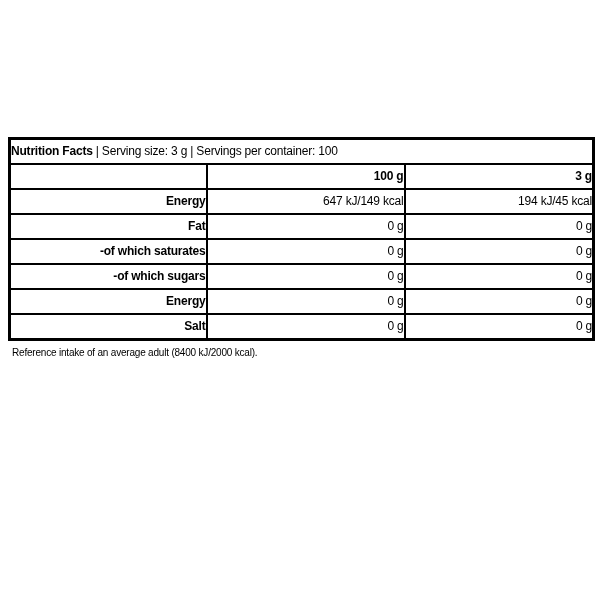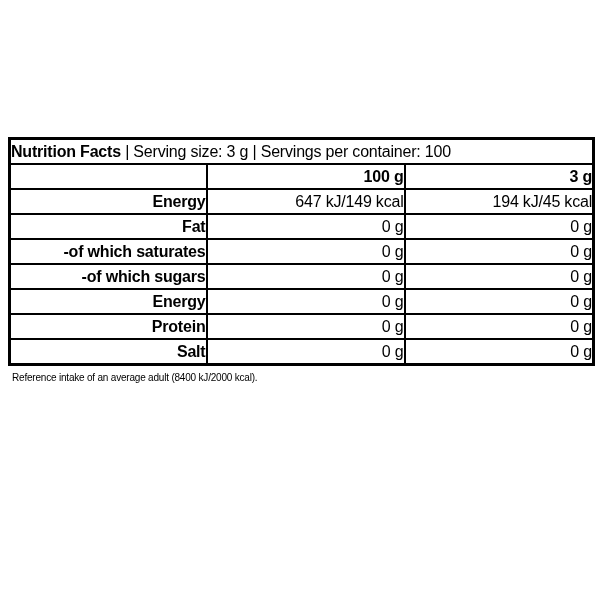--- a/index.html
+++ b/index.html
@@ -24,21 +24,21 @@
   table.nft {
     border-collapse: collapse;
     table-layout: fixed;
     width: 584px;
     border: 3px solid #000000;
   }
   table.nft td {
     border: 2px solid #000000;
     height: 23px;
     line-height: 23px;
-    font-size: 16px;
+    font-size: 12px;
     letter-spacing: -0.2px;
     padding: 0;
     white-space: nowrap;
     overflow: hidden;
     margin-top: 7px;
   }
   td.title-cell {
     padding-left: 6px;
     font-size: 16px;
   }
@@ -101,25 +101,20 @@
         <td class="lbl">-of which sugars</td>
         <td class="val">0 g</td>
         <td class="val">0 g</td>
       </tr>
       <tr>
         <td class="lbl">Energy</td>
         <td class="val">0 g</td>
         <td class="val">0 g</td>
       </tr>
       <tr>
-        <td class="lbl">Protein</td>
-        <td class="val">0 g</td>
-        <td class="val">0 g</td>
-      </tr>
-      <tr>
         <td class="lbl">Salt</td>
         <td class="val">0 g</td>
         <td class="val">0 g</td>
       </tr>
     </tbody>
   </table>
 
   <div class="note">Reference intake of an average adult (8400 kJ/2000 kcal).</div>
 
 

